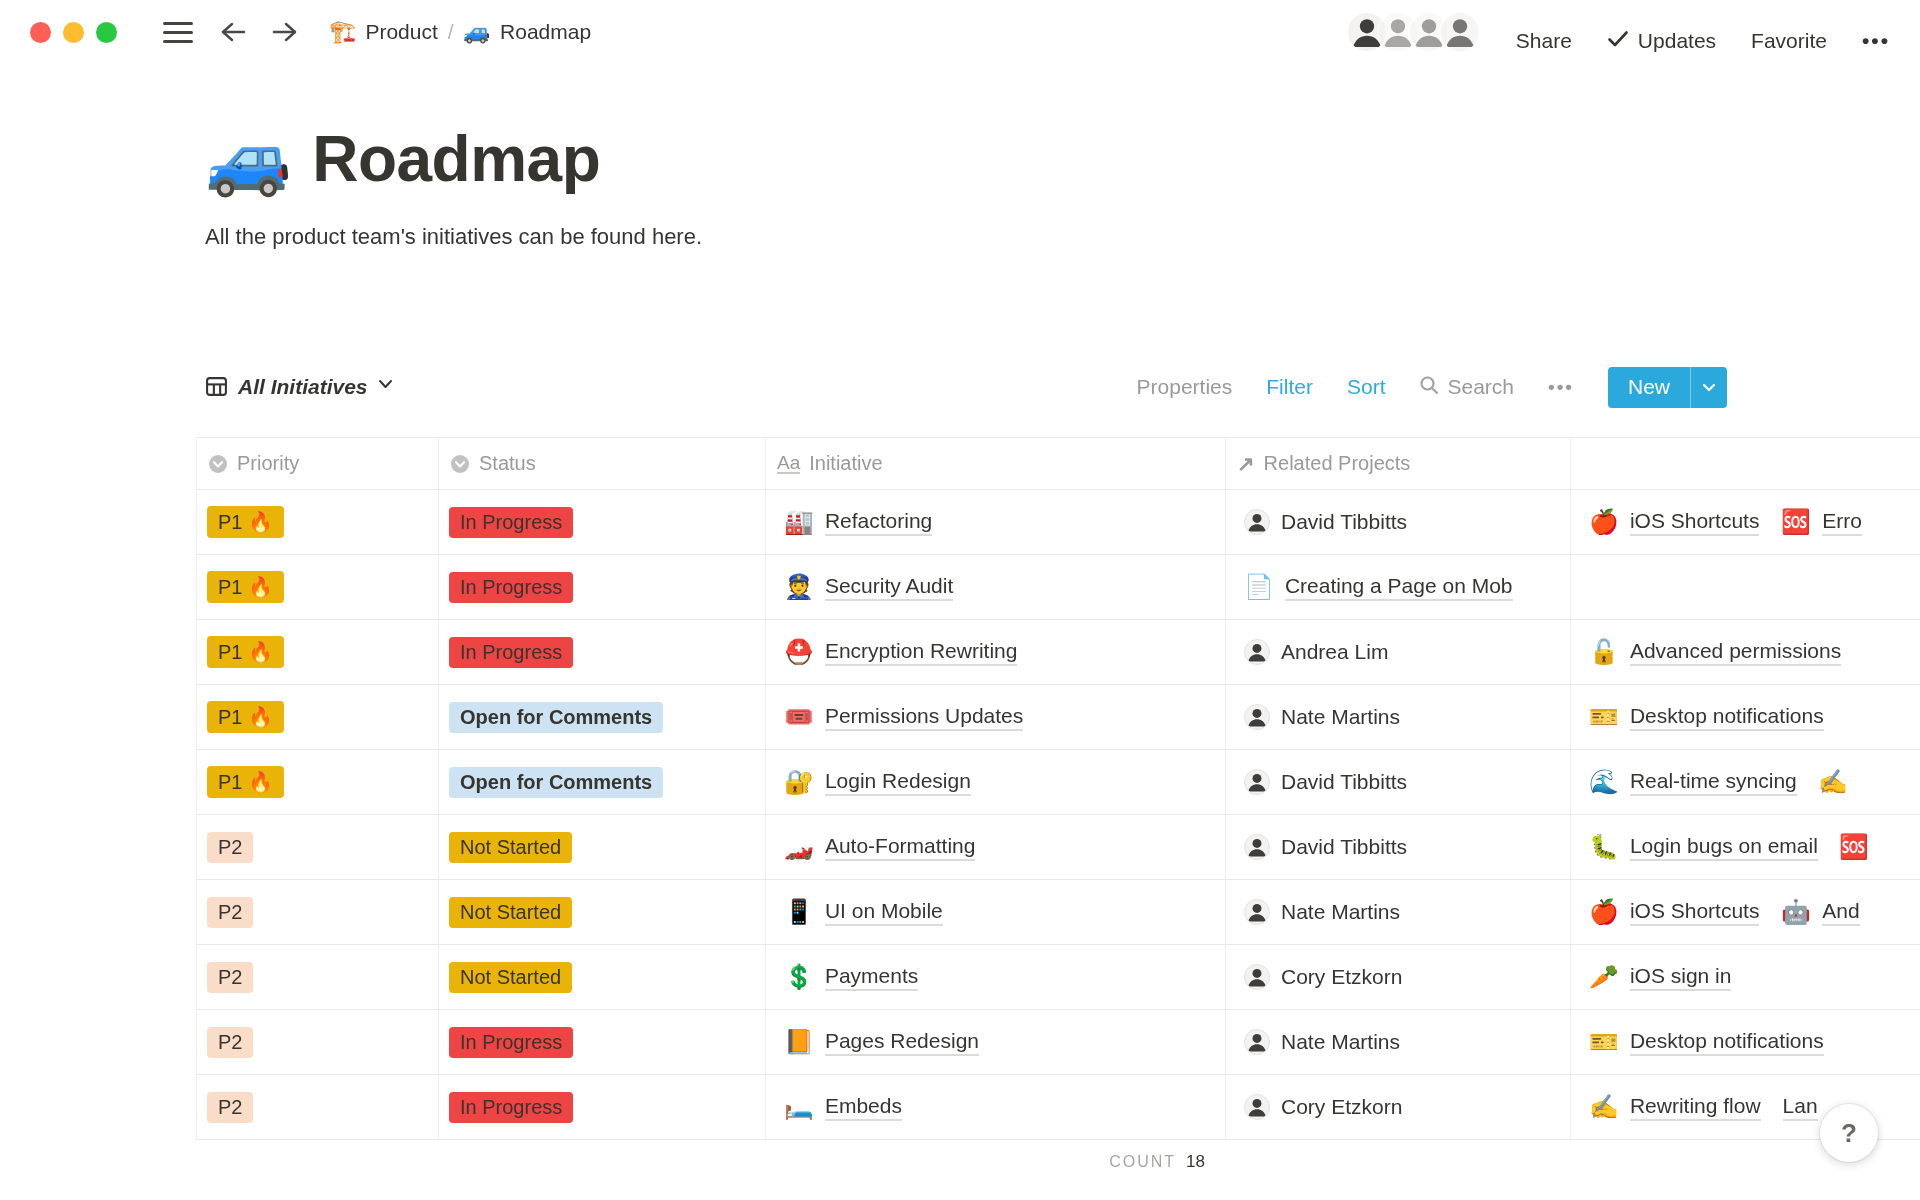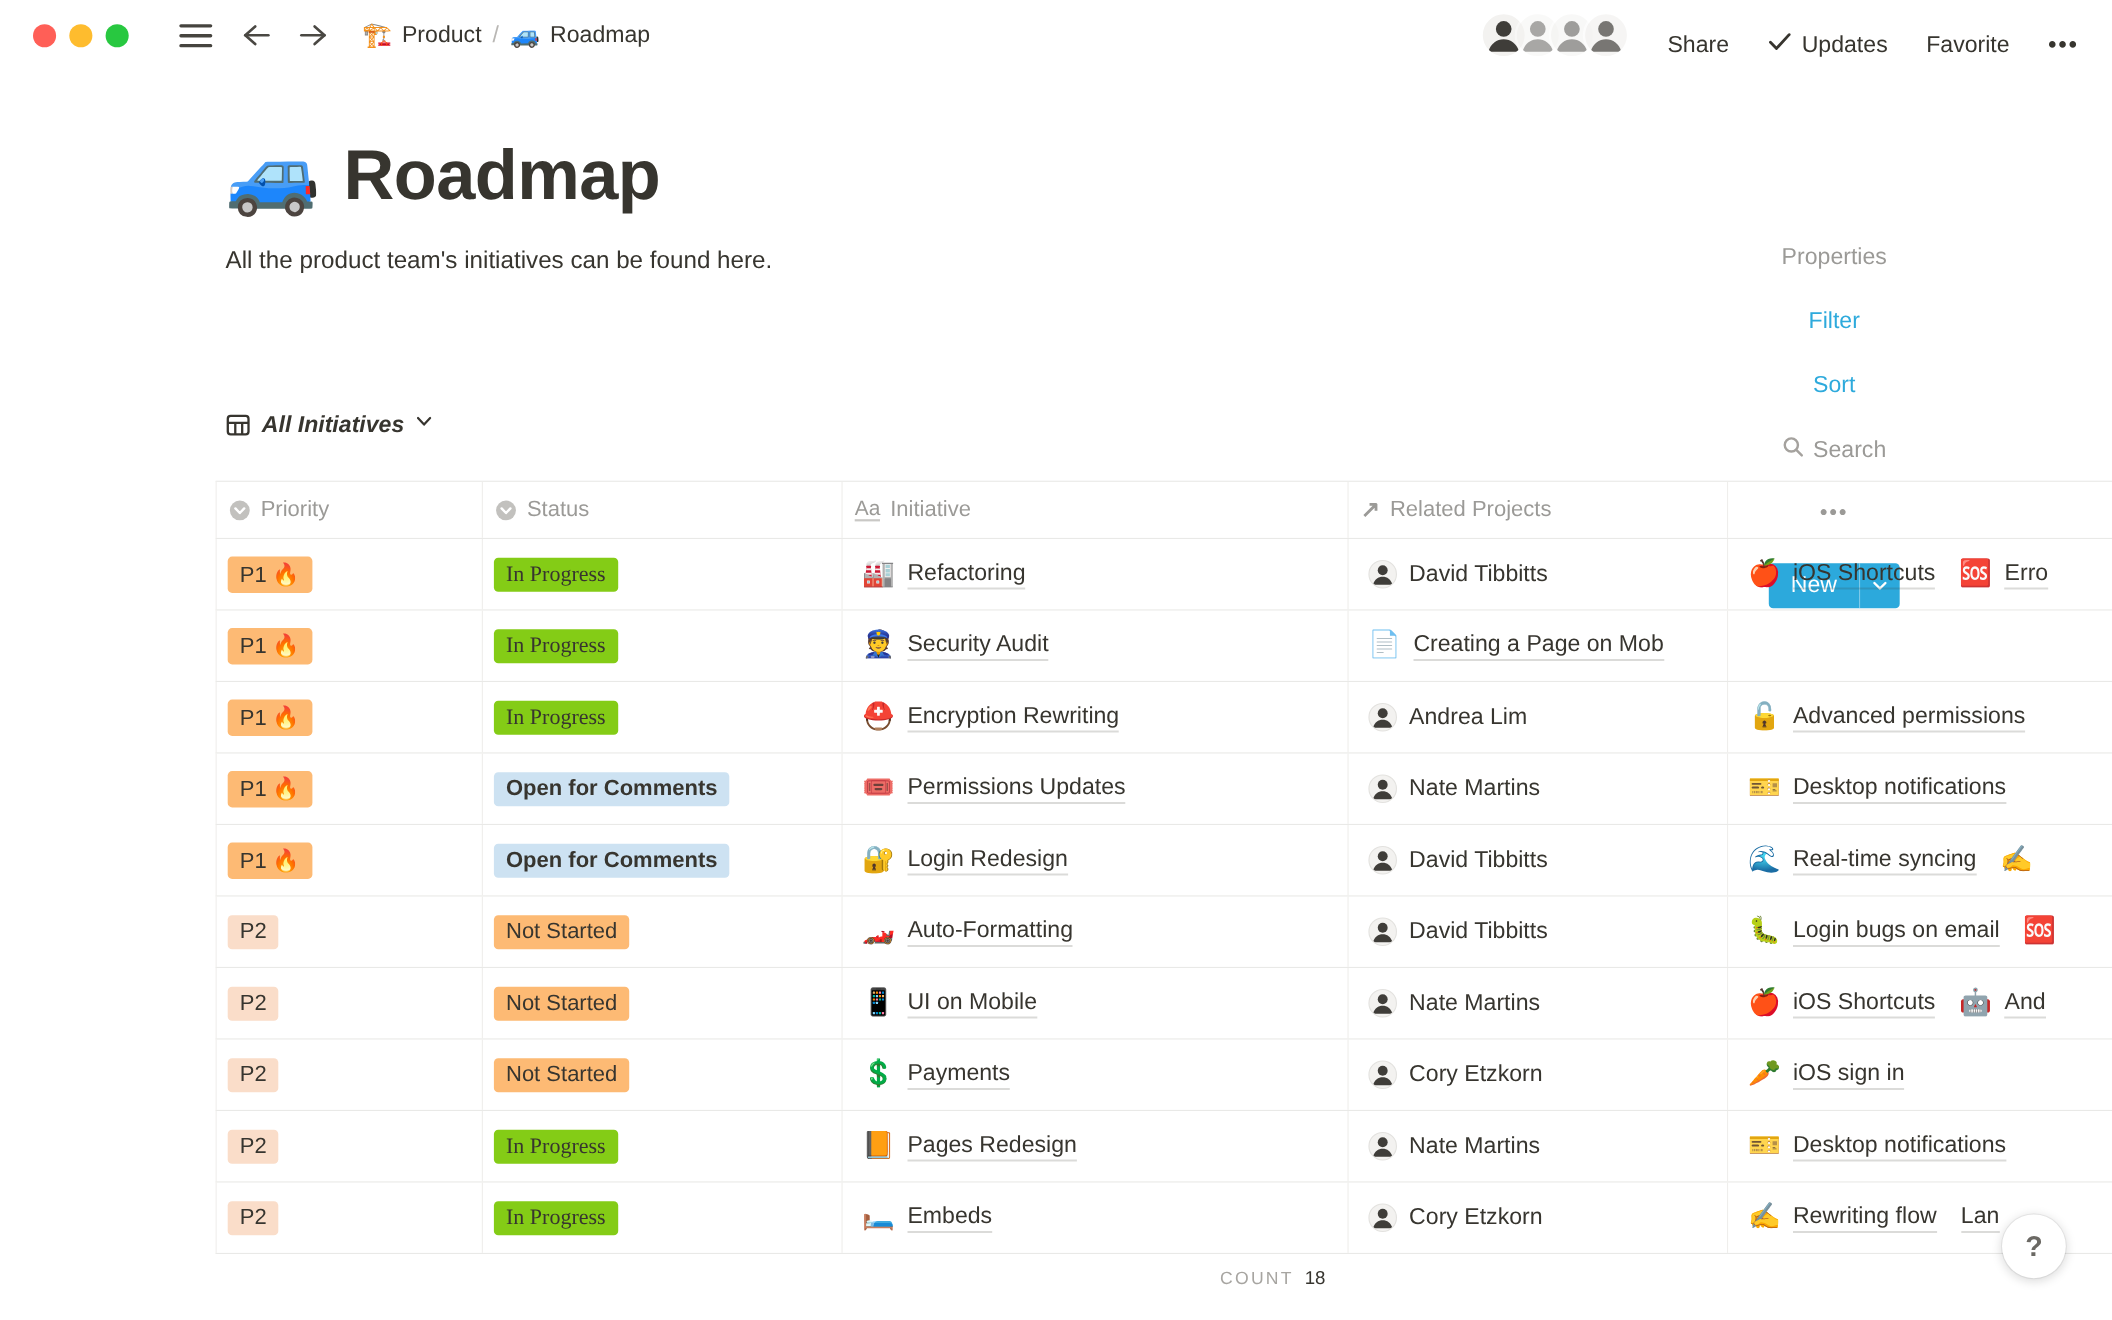--- a/index.html
+++ b/index.html
@@ -40,21 +40,21 @@
   .titlerow { display:flex; align-items:center; gap:20px; }
   .page-emoji { font-size:70px; line-height:1; cursor:pointer; }
   .page-title { font-size:64px; font-weight:bold; letter-spacing:-0.5px; }
   .page-desc { margin-top:28px; font-size:22px; color:#37352F; }
 
   
   .toolbar { position:absolute; left:205px; top:364px; width:1522px; height:46px;
     display:flex; align-items:center; }
   .viewsel { display:flex; align-items:flex-start; gap:10px; cursor:pointer;font-style:italic; }
   .viewsel .vlabel { font-size:21px; font-weight:bold; }
-  .tool-right { margin-left:auto; display:flex; align-items:center; gap:34px; font-size:21px;flex-direction:column; }
+  .tool-right { margin-left:auto; display:flex; align-items:center; gap:34px; font-size:21px; }
   .tool-item { color:#9B9A97; cursor:pointer; display:flex; align-items:center; gap:8px; }
   .tool-item.blue { color:#2EAADC; }
   .tool-dots { color:#9B9A97; letter-spacing:2px; font-weight:bold; font-size:19px; cursor:pointer; }
   .newbtn { display:flex; align-items:stretch; height:41px; border-radius:4px; overflow:hidden;
     background:#2CA9DC; color:#fff; cursor:pointer; }
   .newbtn .nlabel { display:flex; align-items:center; padding:0 20px; font-size:21px; font-weight:400; }
   .newbtn .ndivider { width:1px; background:rgba(255,255,255,.38); }
   .newbtn .nchev { display:flex; align-items:center; padding:0 11px; }
 
   
@@ -63,23 +63,23 @@
     border-left:1px solid #EFEEEC; }
   .thead { height:53px; border-top:1px solid #E9E9E7; border-bottom:1px solid #E9E9E7; }
   .th { display:flex; align-items:center; gap:9px; padding-left:11px; color:#9B9A97; font-size:20px;
     border-right:1px solid #EFEEEC; cursor:pointer; overflow:hidden; white-space:nowrap; }
   .tr { height:65px; border-bottom:1px solid #E9E9E7; }
   .td { display:flex; align-items:center; padding-left:10px; border-right:1px solid #EFEEEC;
     overflow:hidden; white-space:nowrap; }
   .td.wide { padding-left:18px; }
   .pill { display:inline-flex; align-items:center; padding:4px 11px; border-radius:4px;
     font-size:20px; color:#37352F; cursor:pointer; }
-  .pill[data-color="pink"]   { background:#fdba74;text-align:right; }
+  .pill[data-color="pink"]   { background:#eab308;text-align:right; }
   .pill[data-color="peach"]  { background:#FADDC9; }
-  .pill[data-color="yellow"] { background:#84cc16;font-family:Liberation Serif, serif; }
+  .pill[data-color="yellow"] { background:#ef4444; }
   .pill[data-color="blue"]   { background:#CDE2F2;font-weight:bold; }
   .emoji { font-size:24px; line-height:1; }
   .cell-emoji { margin-right:11px; }
   .link { font-size:21px; font-weight:500; color:#37352F; text-decoration:none;
     border-bottom:2px solid rgba(55,53,47,.18); padding-bottom:1px; cursor:pointer; }
   .pm-name { font-size:21px; margin-left:11px; }
   .rel-item { display:inline-flex; align-items:center; margin-right:22px; }
 
   
   .hicon { flex:none; display:inline-flex; }

